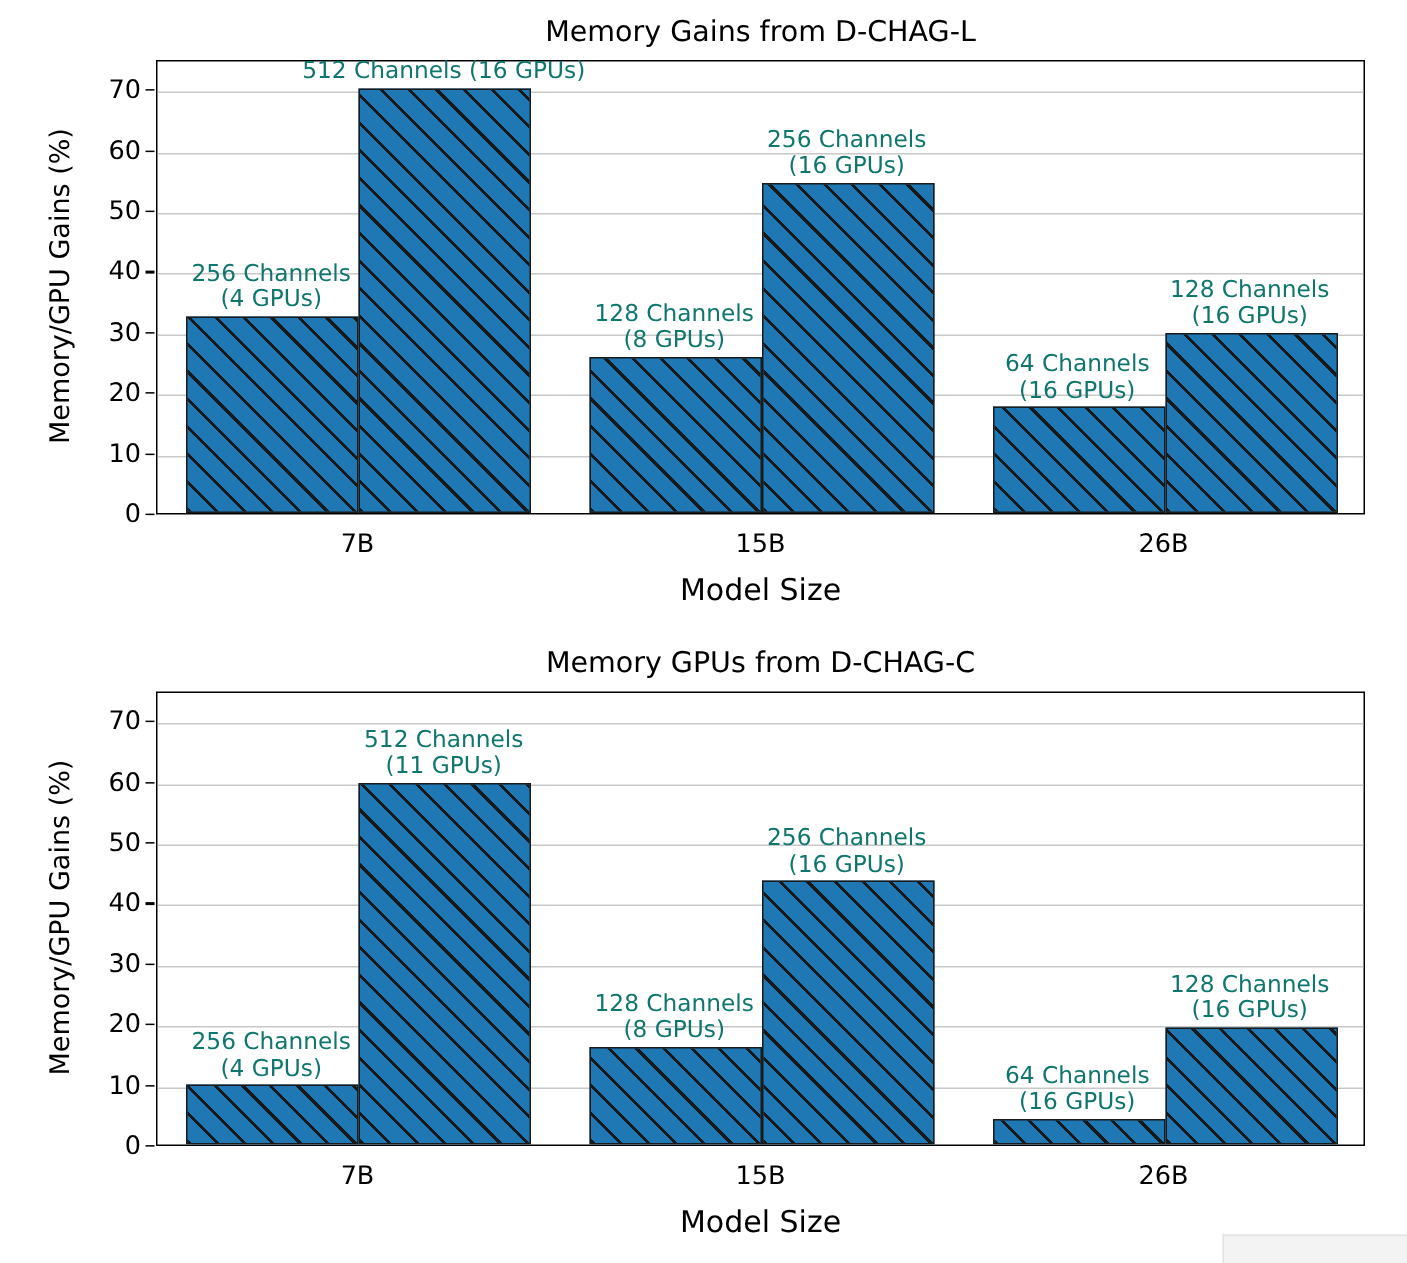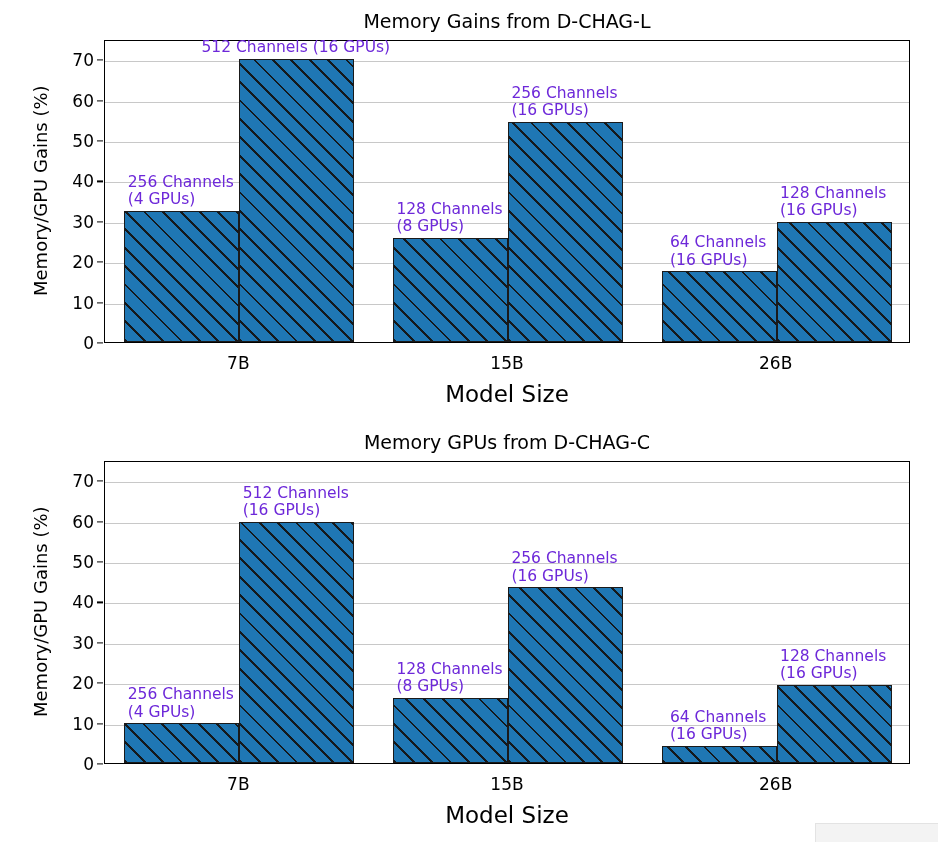--- a/index.html
+++ b/index.html
@@ -99,31 +99,31 @@
     font-size:17px;
     color:#000;
     text-align:center;
     transform:translateX(-50%);
     white-space:nowrap;
   }
   .xlabel{
     position:absolute;
     left:104px;width:806px;
     text-align:center;
-    font-size:23px;
+    font-size:20px;
     color:#000;
   }
 
   
   .annot{
     position:absolute;
-    color:#6d28d9;
+    color:#0f766e;
     font-size:15.5px;
     line-height:1.12;
-    text-align:left;
+    text-align:center;
     white-space:pre;
     transform:translateX(-50%);
     pointer-events:none;
   }
 
   .corner-artifact{
     position:absolute;
     right:0;bottom:0;
     width:122px;height:18px;
     background:#f3f3f3;
@@ -229,21 +229,21 @@
         <div class="ytick-mark" style="left: 97px; top: 60.2px;"></div>
         <div class="ylabel" style="left: 30px; top: 295.5px;">Memory/GPU Gains (%)</div>
         <div class="xtick-label" style="left: 238.333px; top: 353px;">7B</div>
         <div class="xtick-label" style="left: 507px; top: 353px;">15B</div>
         <div class="xtick-label" style="left: 775.667px; top: 353px;">26B</div>
         <div class="xlabel" style="top: 381px;">Model Size</div>
       </div>
   <div class="annot" style="left: 180.833px; top: 265.408px;">256 Channels
 (4 GPUs)</div>
       <div class="annot" style="left: 295.833px; top: 63.812px;">512 Channels
-(16 GPUs)</div>
+(11 GPUs)</div>
       <div class="annot" style="left: 449.5px; top: 239.552px;">128 Channels
 (8 GPUs)</div>
       <div class="annot" style="left: 564.5px; top: 129.26px;">256 Channels
 (16 GPUs)</div>
       <div class="annot" style="left: 718.167px; top: 287.628px;">64 Channels
 (16 GPUs)</div>
       <div class="annot" style="left: 833.167px; top: 227.028px;">128 Channels
 (16 GPUs)</div>
     </div>
 

